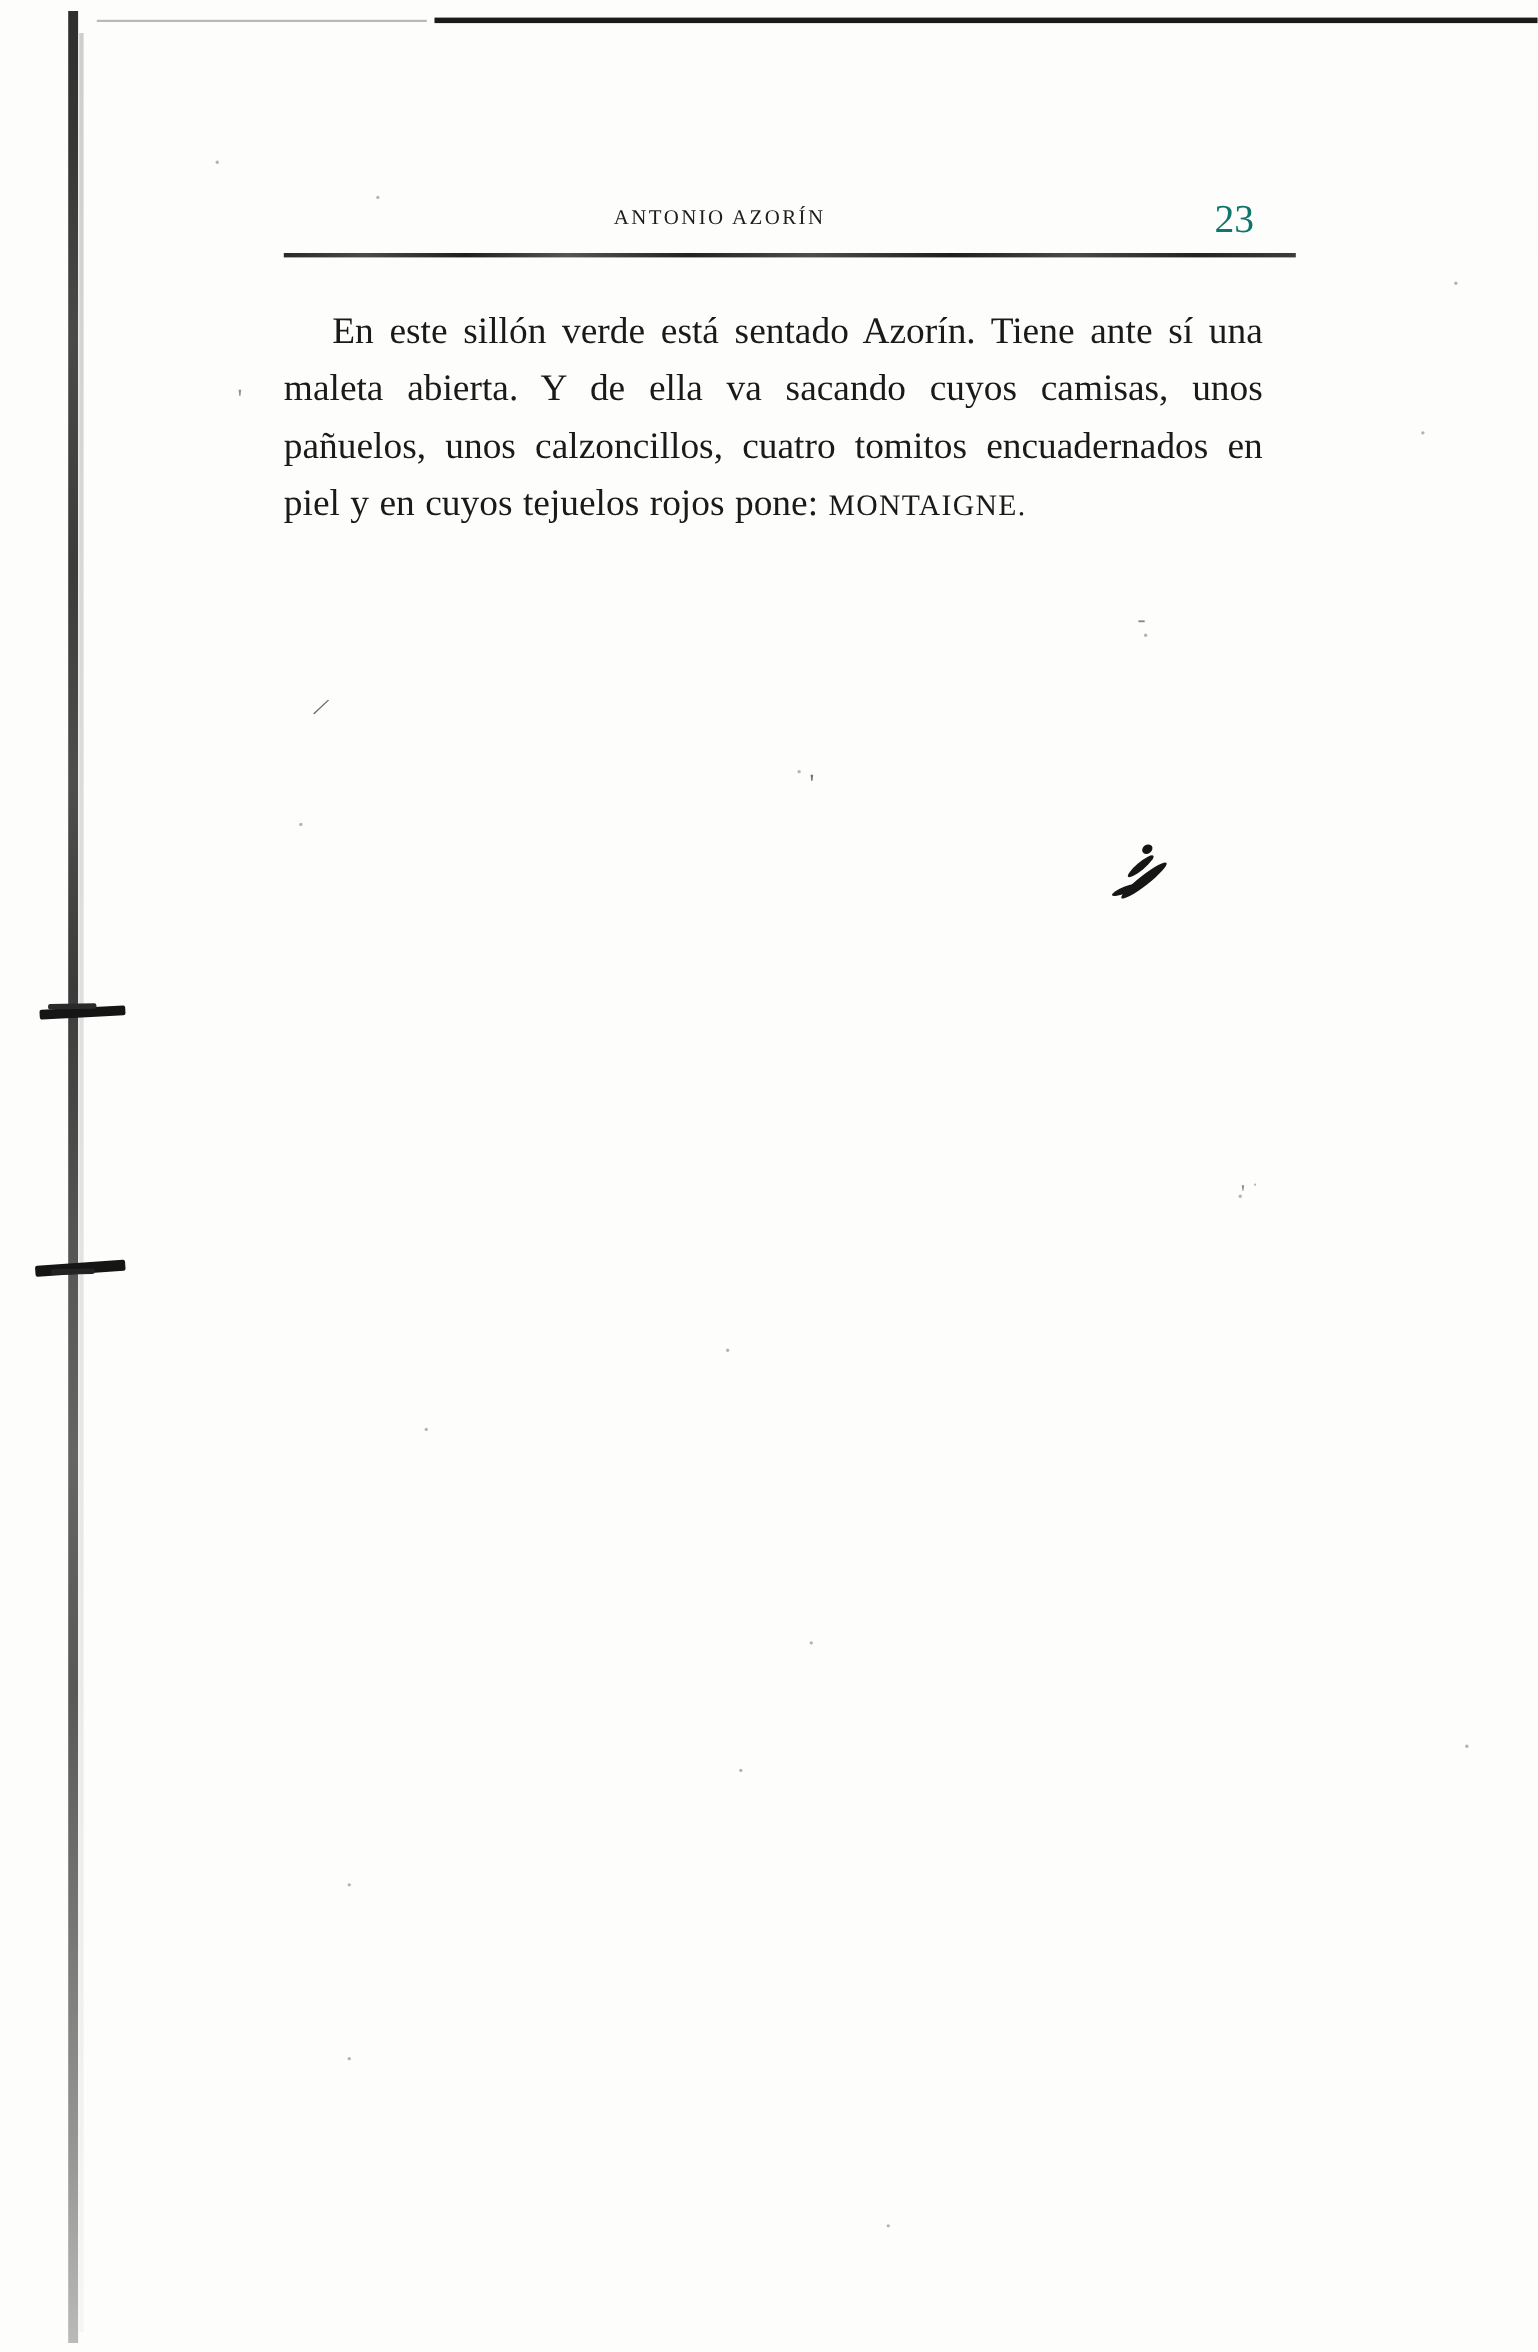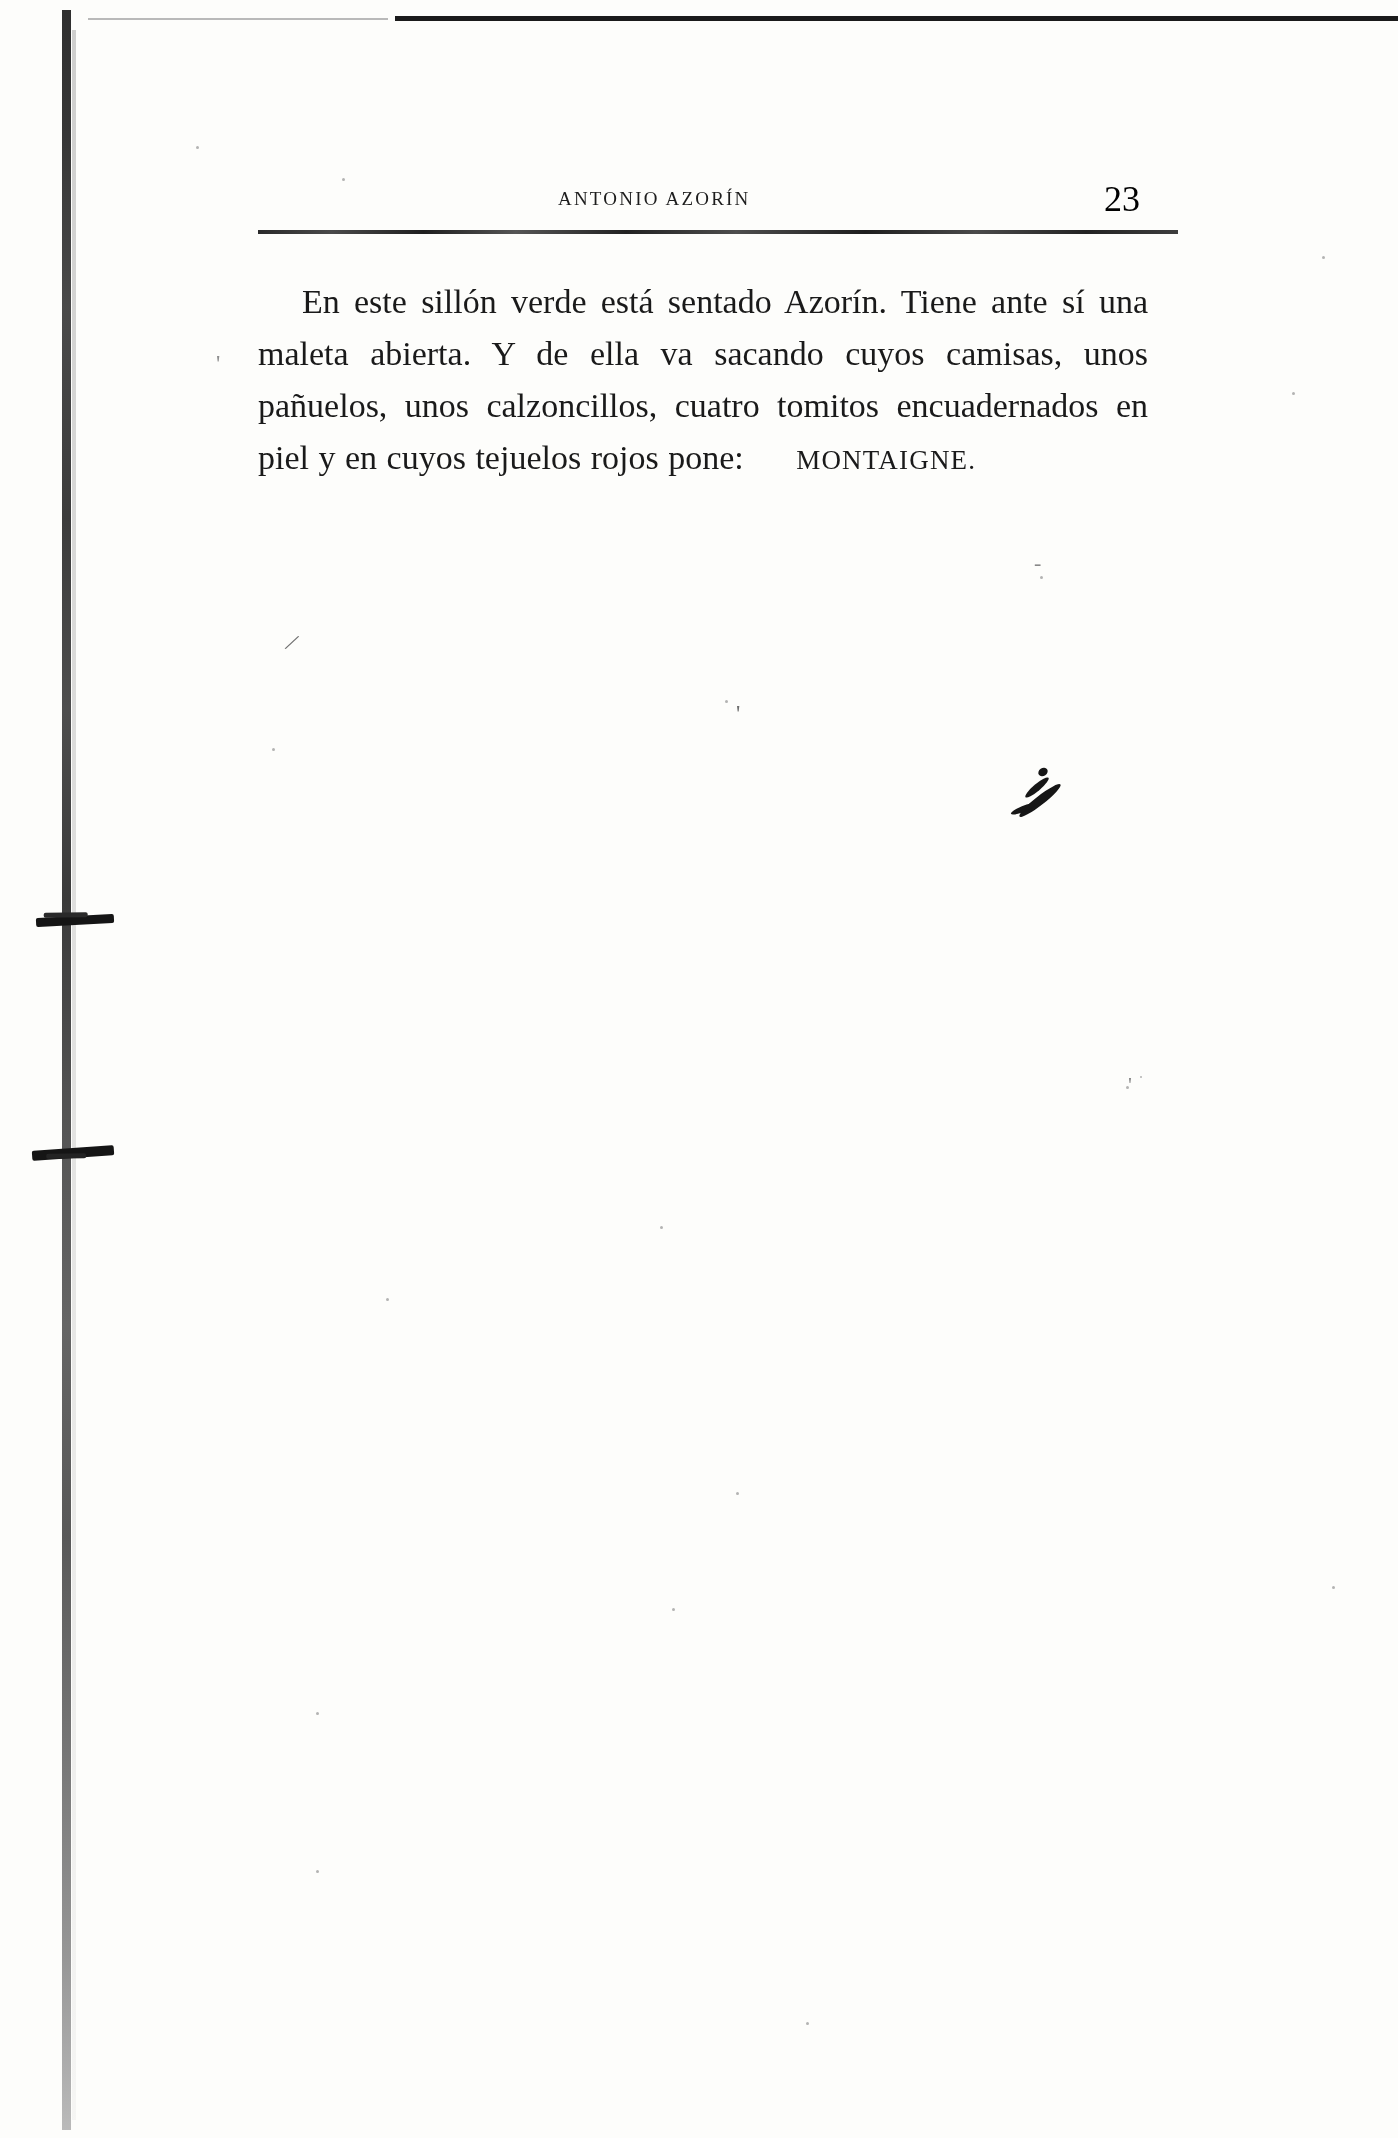--- a/index.html
+++ b/index.html
@@ -117,21 +117,21 @@
     letter-spacing: 2.2px;
     color: #1d1d1d;
     white-space: nowrap;
   }
   .runhead-page {
     position: absolute;
     right: 38px;
     top: 0px;
     font-family: "Liberation Serif", serif;
     font-size: 36px;
-    color: #000000;
+    color: #0f766e;
   }
   .head-rule {
     position: relative;
     margin-top: 6px;
     height: 4px;
     width: 920px;
     background: linear-gradient(to right,
       #2a2a2a 0%, #4a4a4a 8%, #1f1f1f 18%, #555 28%,
       #222 40%, #4d4d4d 52%, #1e1e1e 66%, #4a4a4a 78%,
       #232323 90%, #3d3d3d 100%);
@@ -143,21 +143,20 @@
     line-height: 52px;
     color: #1a1a1a;
     text-align: justify;
     text-indent: 44px;
     width: 890px;
     word-spacing: 1px;
   }
   .smallcaps {
     font-size: 27px;
     letter-spacing: 1.2px;
-    margin-left: 43px;
   }
   .stray-mark {
     position: absolute;
     color: #6f6f6f;
     font-family: "Liberation Serif", serif;
   }
 </style>
 </head>
 <body>
 

